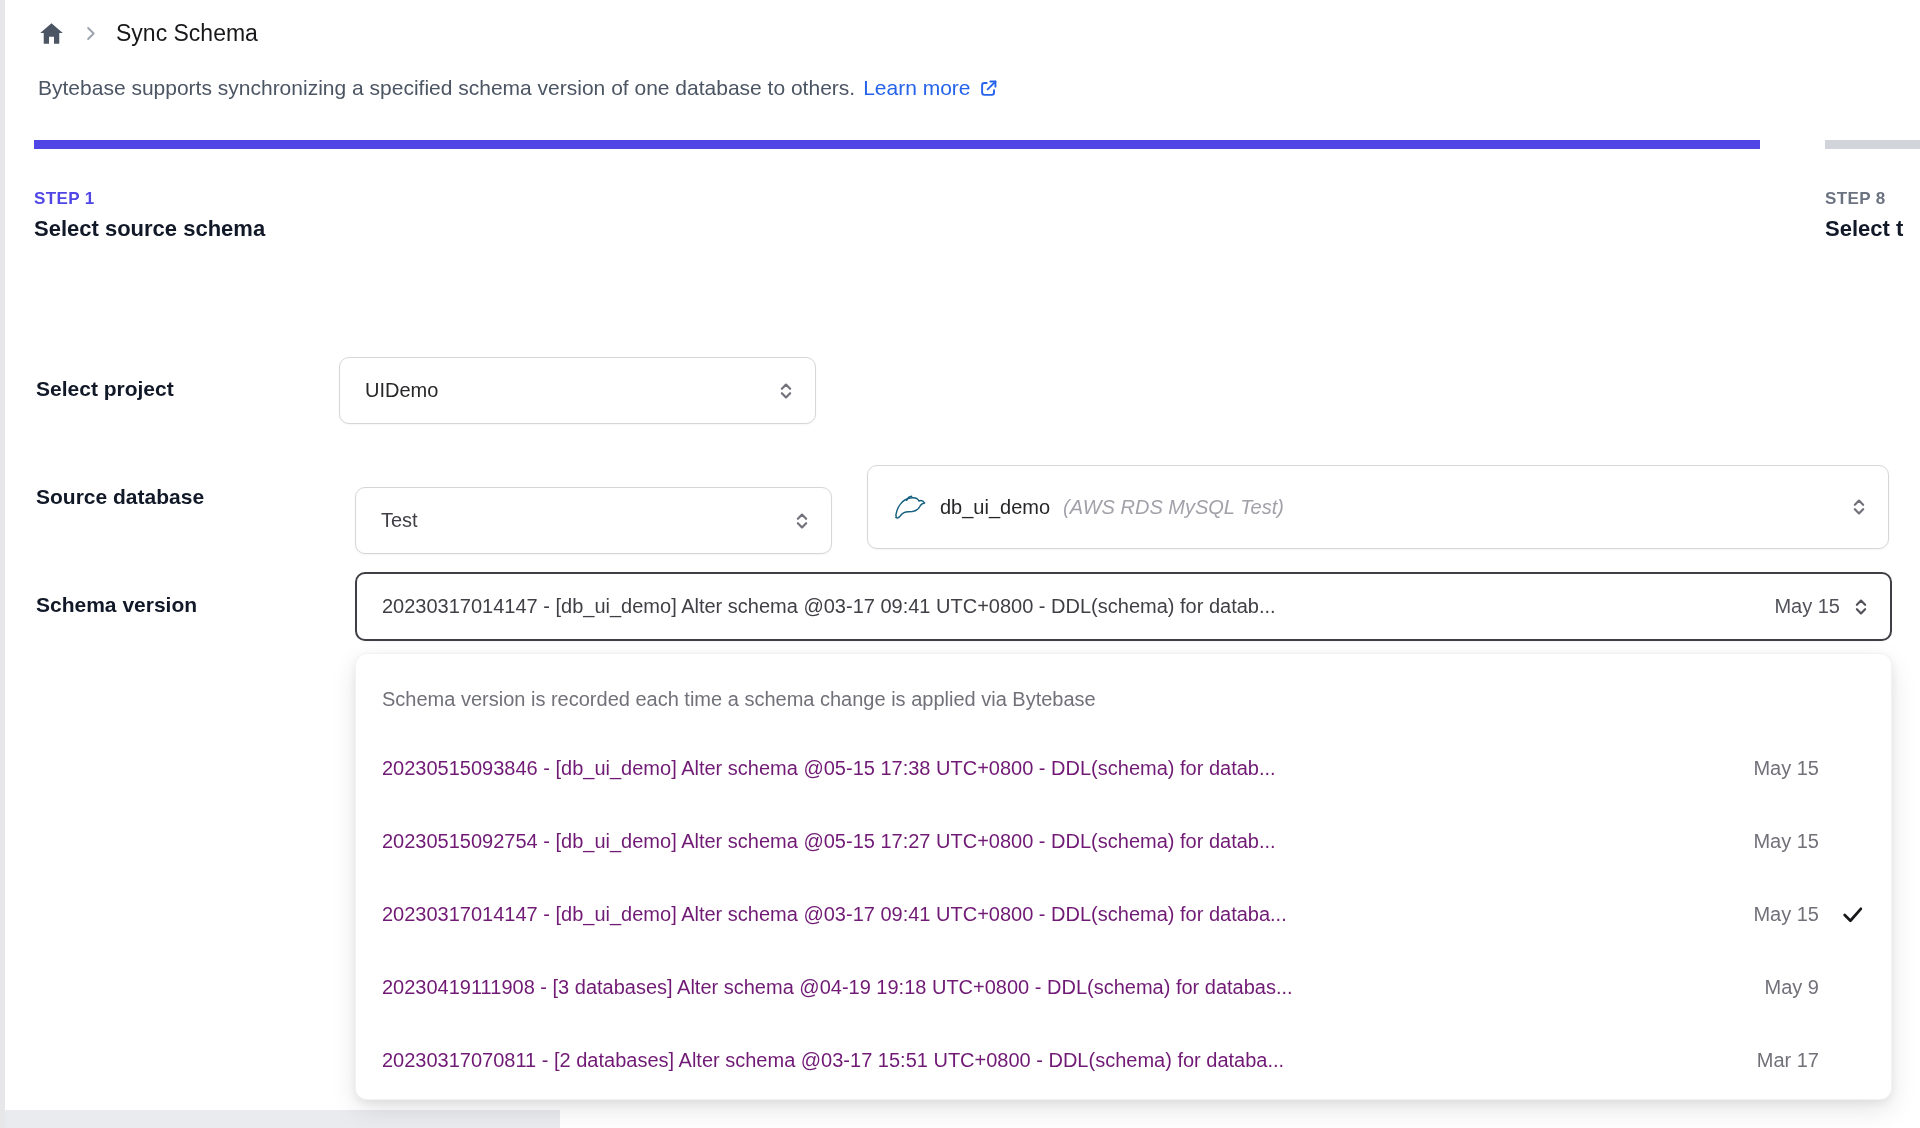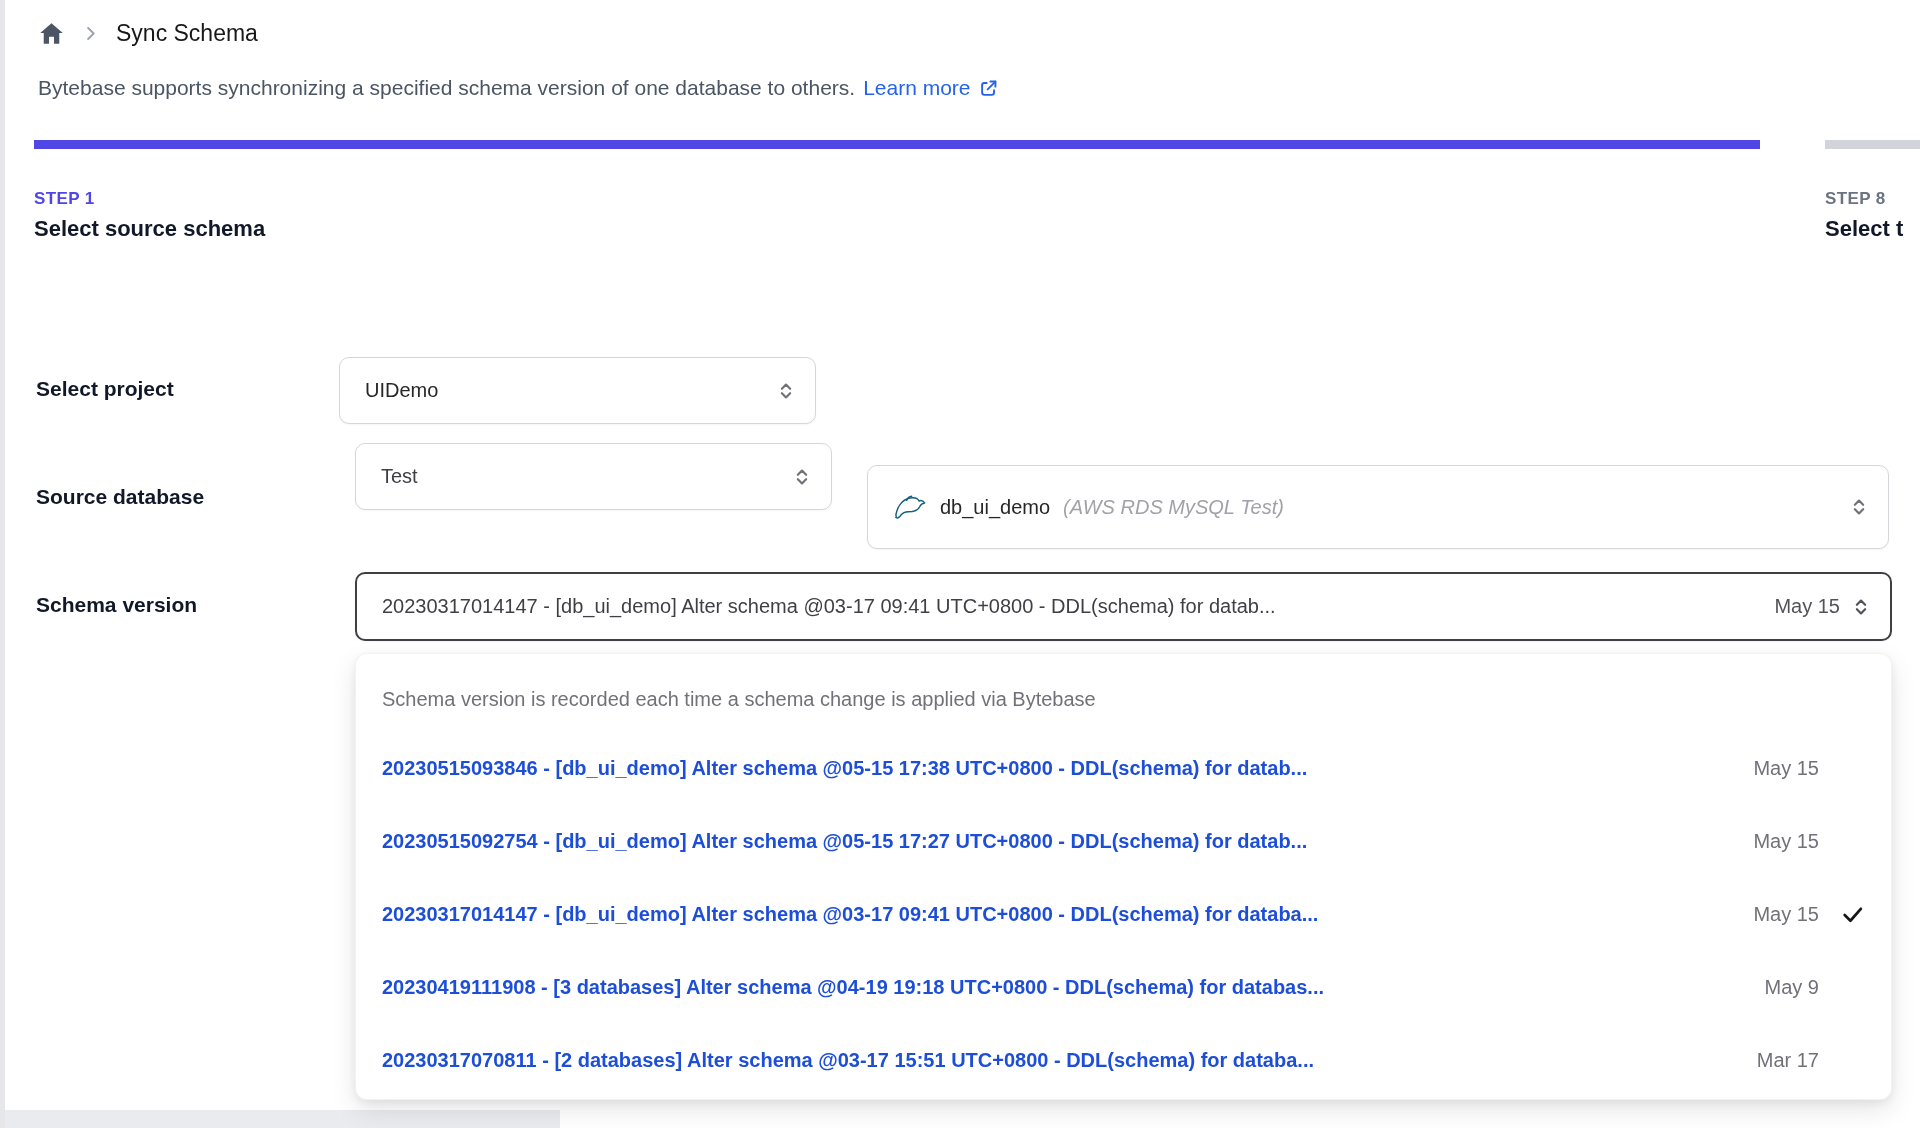--- a/index.html
+++ b/index.html
@@ -29,34 +29,34 @@
   .step2 { left:1825px; }
 
   
   .field-label { position:absolute; left:36px; font-size:21px; font-weight:600; color:#111827; white-space:nowrap; }
   .select { position:absolute; background:#fff; border:1px solid #d6d6da; border-radius:10px;
             box-shadow:0 1px 2px rgba(0,0,0,.04); display:flex; align-items:center;
             padding:0 18px 0 25px; cursor:pointer; font-size:20px; }
   .select .value { flex:1; overflow:hidden; white-space:nowrap; text-overflow:ellipsis; }
   .select .chev { flex:none; margin-left:10px; display:flex; align-items:center; }
   .sel-project { left:339px; top:357px; width:477px; height:67px; color:#27272a; }
-  .sel-env     { left:355px; top:443px; width:477px; height:67px; color:#3f3f46; }
+  .sel-env     { left:355px; top:487px; width:477px; height:67px; color:#3f3f46; }
   .sel-db      { left:867px; top:465px; width:1022px; height:84px; gap:13px; }
   .sel-db .dbname { color:#27272a; font-weight:500; }
   .sel-db .dbdetail { color:#a1a1aa; flex:1; overflow:hidden; white-space:nowrap;font-style:italic; }
   .sel-version { left:355px; top:572px; width:1537px; height:69px; border:2px solid #3f3f46; color:#3f3f46; }
   .sel-version .date { flex:none; margin-left:18px; color:#52525b; }
 
   
   .dropdown { position:absolute; left:355px; top:653px; width:1537px; height:447px; background:#fff;
               border:1px solid rgba(0,0,0,.05); border-radius:12px; padding:12px 0;
               box-shadow:0 10px 26px rgba(0,0,0,.10), 0 3px 8px rgba(0,0,0,.06); z-index:3; }
   .dropdown .hint { height:66px; display:flex; align-items:center; padding:0 26px; font-size:20px; color:#71717a; }
   .option { height:73px; display:flex; align-items:center; padding:0 26px; font-size:20px; cursor:pointer; }
-  .option .txt { flex:1; color:#1d4ed8; overflow:hidden; white-space:nowrap; text-overflow:ellipsis;font-weight:bold; }
+  .option .txt { flex:1; color:#701a75; overflow:hidden; white-space:nowrap; text-overflow:ellipsis; }
   .option .date { flex:none; margin-left:16px; color:#71717a; }
   .option .chk { flex:none; width:46px; display:flex; justify-content:flex-end; align-items:center; }
 
   .bottom-bar { position:absolute; left:5px; top:1110px; width:555px; height:18px; background:#e9ebee; z-index:1; }
 
   svg { display:block; }
 </style>
 </head>
 <body>
 

